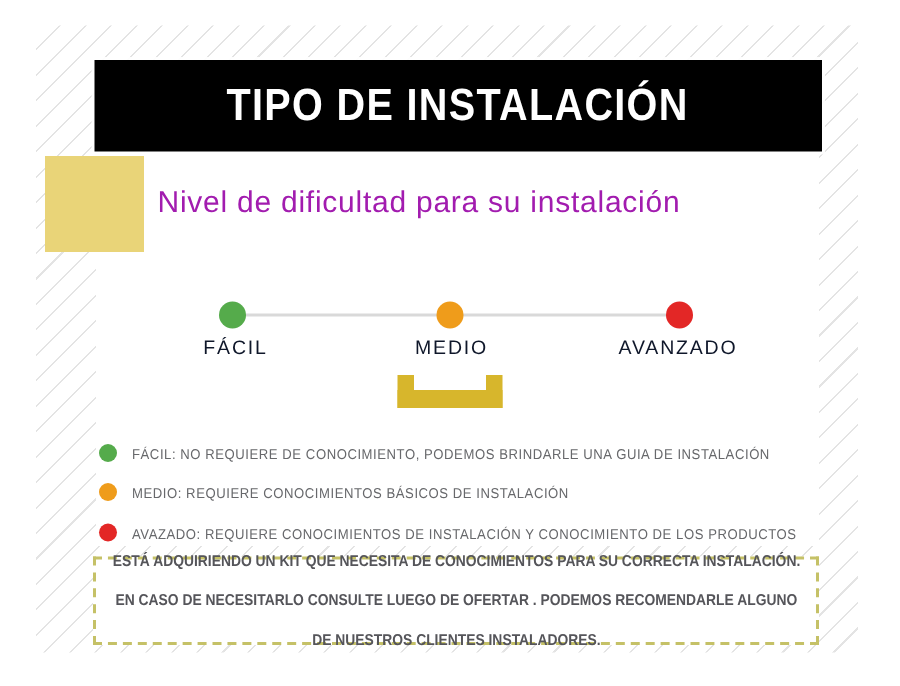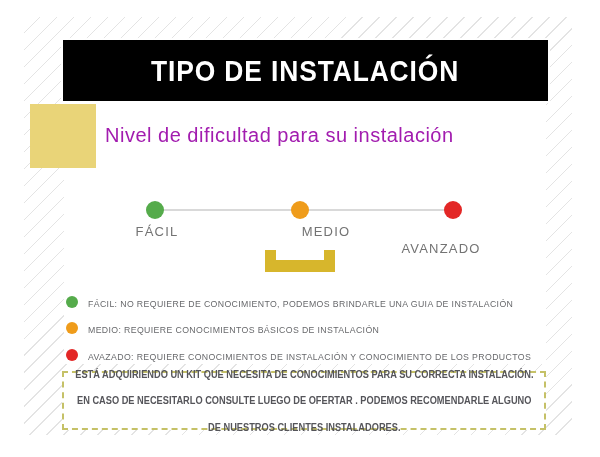--- a/index.html
+++ b/index.html
@@ -26,24 +26,24 @@
   }
   .accent-square{position:absolute;left:30px;top:104px;width:66px;height:64px;background:#e9d478;}
   .subtitle{
     position:absolute;left:105px;top:124px;color:#a21caf;font-size:20px;
     letter-spacing:.5px;white-space:nowrap;
   }
   .slider-track{position:absolute;left:155px;top:209px;width:298px;height:2px;background:#d9d9d9;}
   .dot{position:absolute;width:18px;height:18px;border-radius:50%;top:201px;}
   .dot.d1{left:146px;} .dot.d2{left:291px;} .dot.d3{left:444px;}
   .lvl-label{
-    position:absolute;top:224px;transform:translateX(-50%);color:#737373;
+    position:absolute;top:224px;transform:translateX(-50%);color:#0f172a;
     font-size:13px;letter-spacing:1.2px;white-space:nowrap;
   }
-  .lvl-label.l1{left:157px;} .lvl-label.l2{left:301px;margin-left:25px;} .lvl-label.l3{left:441px;margin-top:17px;}
+  .lvl-label.l1{left:157px;} .lvl-label.l2{left:301px;} .lvl-label.l3{left:452px;}
   .bracket{position:absolute;left:265px;top:250px;width:70px;height:22px;}
   .bracket .tab-l{position:absolute;left:0;top:0;width:11px;height:22px;}
   .bracket .tab-r{position:absolute;right:0;top:0;width:11px;height:22px;}
   .bracket .bar{position:absolute;left:0;bottom:0;width:70px;height:12px;}
   .legend-dot{position:absolute;left:66px;width:12px;height:12px;border-radius:50%;}
   .legend-text{
     position:absolute;left:88px;color:#67686b;font-size:9.5px;letter-spacing:.4px;
     white-space:nowrap;transform:scaleX(.92);transform-origin:left center;
   }
   .ld1{top:296px;} .ld2{top:322px;} .ld3{top:349px;}

